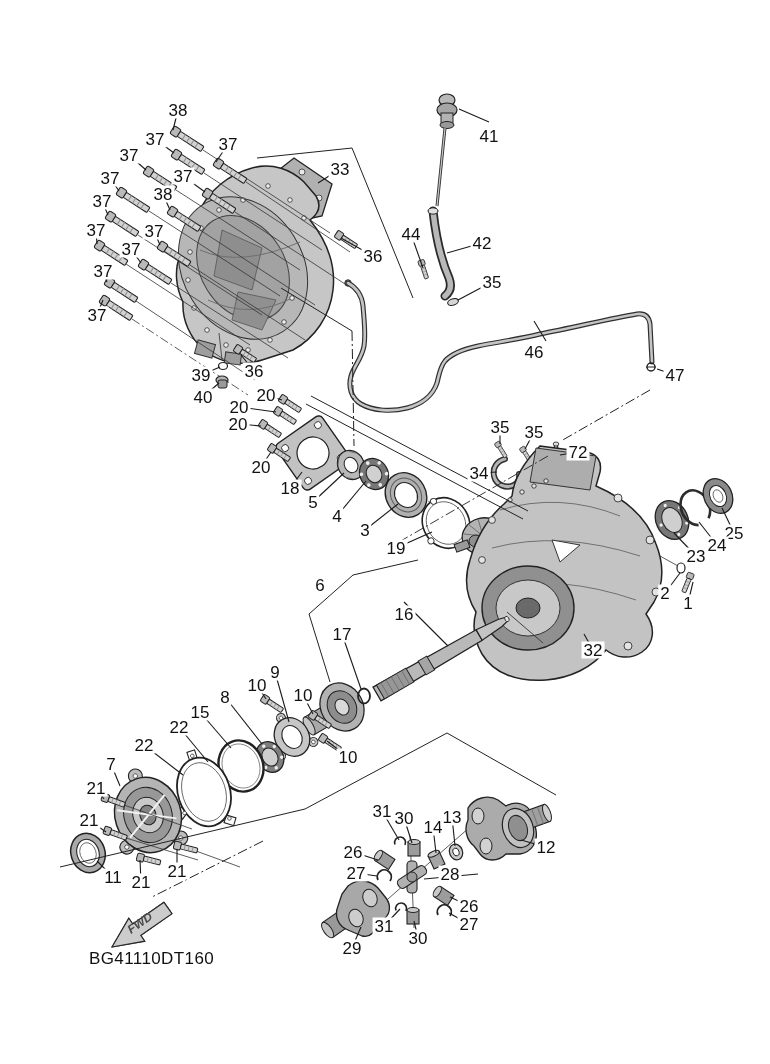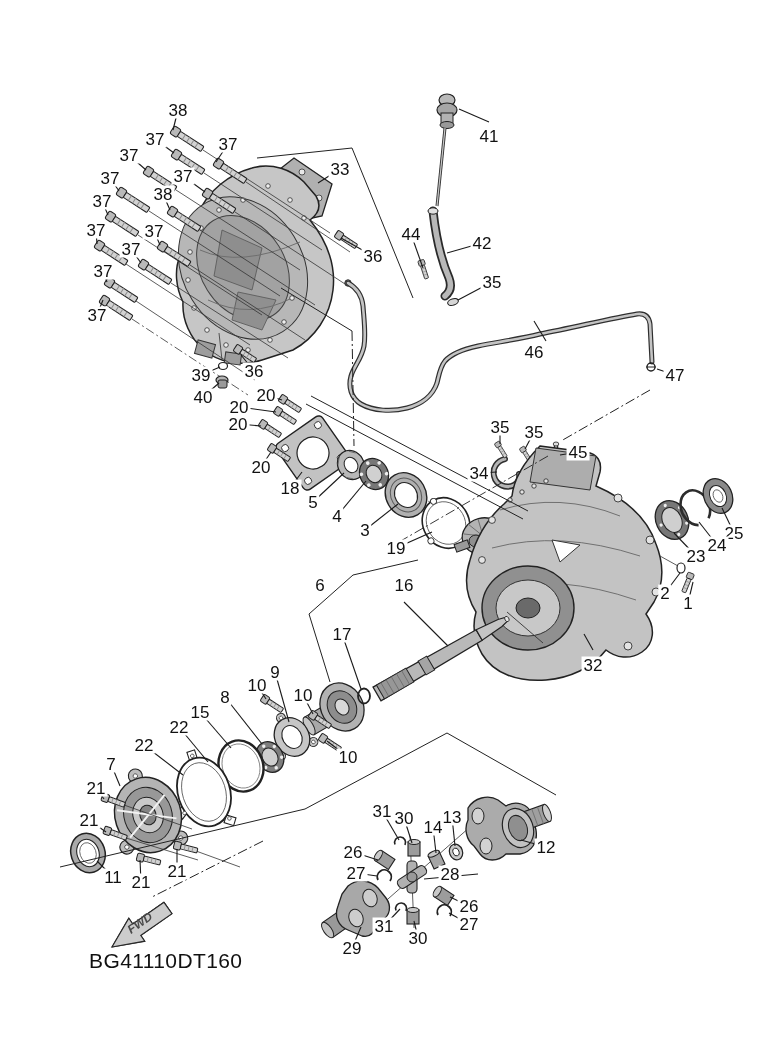--- a/index.html
+++ b/index.html
@@ -2,21 +2,21 @@
 <html><head>
 <meta charset="utf-8">
 <style>
   html,body{margin:0;padding:0;background:#fff;}
   .stage{position:relative;width:770px;height:1064px;background:#ffffff;overflow:hidden;
          font-family:"Liberation Sans",sans-serif;}
   .stage svg{position:absolute;left:0;top:0;}
   .callout-layer{position:absolute;left:0;top:0;width:100%;height:100%;pointer-events:none;}
   .callout{position:absolute;transform:translate(-50%,-50%);font-size:17px;line-height:1;
            color:#111;background:#fff;padding:0 2px;white-space:nowrap;}
-  .code-label{position:absolute;left:89px;top:949px;font-size:21px;letter-spacing:.4px;color:#111;}
+  .code-label{position:absolute;left:89px;top:949px;font-size:17px;letter-spacing:.4px;color:#111;}
 </style>
 </head>
 <body>
 
 <div class="stage">
 <svg width="770" height="1064" viewBox="0 0 770 1064">
   <defs>
     <g id="boltL">
       <rect x="-1" y="-4.5" width="8" height="9" rx="2" fill="#b9b9b9" stroke="#222" stroke-width="1"></rect>
       <rect x="7" y="-3" width="28" height="6" rx="1" fill="#d2d2d2" stroke="#222" stroke-width="1"></rect>
@@ -508,40 +508,40 @@
       <div class="callout" style="left: 254px; top: 371px;">36</div>
       <div class="callout" style="left: 203px; top: 397px;">40</div>
       <div class="callout" style="left: 489px; top: 136px; text-align: center;">41</div>
       <div class="callout" style="left: 411px; top: 234px;">44</div>
       <div class="callout" style="left: 482px; top: 243px;">42</div>
       <div class="callout" style="left: 492px; top: 282px;">35</div>
       <div class="callout" style="left: 534px; top: 321px; margin-top: 31px;">46</div>
       <div class="callout" style="left: 675px; top: 375px;">47</div>
       <div class="callout" style="left: 500px; top: 427px;">35</div>
       <div class="callout" style="left: 534px; top: 432px;">35</div>
-      <div class="callout" style="left: 578px; top: 452px;">45</div>
+      <div class="callout" style="left: 578px; top: 452px;">72</div>
       <div class="callout" style="left: 479px; top: 473px;">34</div>
       <div class="callout" style="left: 266px; top: 395px;">20</div>
       <div class="callout" style="left: 239px; top: 407px;">20</div>
       <div class="callout" style="left: 238px; top: 424px;">20</div>
       <div class="callout" style="left: 261px; top: 467px;">20</div>
       <div class="callout" style="left: 290px; top: 488px;">18</div>
       <div class="callout" style="left: 313px; top: 502px;">5</div>
       <div class="callout" style="left: 337px; top: 516px;">4</div>
       <div class="callout" style="left: 365px; top: 530px;">3</div>
       <div class="callout" style="left: 396px; top: 548px;">19</div>
       <div class="callout" style="left: 320px; top: 585px;">6</div>
-      <div class="callout" style="left: 404px; top: 585px;">16</div>
+      <div class="callout" style="left: 404px; top: 614px;">16</div>
       <div class="callout" style="left: 342px; top: 634px;">17</div>
       <div class="callout" style="left: 734px; top: 533px;">25</div>
       <div class="callout" style="left: 717px; top: 545px;">24</div>
       <div class="callout" style="left: 696px; top: 556px;">23</div>
       <div class="callout" style="left: 665px; top: 593px;">2</div>
       <div class="callout" style="left: 688px; top: 603px;">1</div>
-      <div class="callout" style="left: 593px; top: 650px; margin-top: 15px;">32</div>
+      <div class="callout" style="left: 593px; top: 650px;">32</div>
       <div class="callout" style="left: 275px; top: 672px;">9</div>
       <div class="callout" style="left: 257px; top: 685px;">10</div>
       <div class="callout" style="left: 303px; top: 695px;">10</div>
       <div class="callout" style="left: 225px; top: 697px;">8</div>
       <div class="callout" style="left: 200px; top: 712px;">15</div>
       <div class="callout" style="left: 179px; top: 727px;">22</div>
       <div class="callout" style="left: 144px; top: 745px;">22</div>
       <div class="callout" style="left: 348px; top: 757px;">10</div>
       <div class="callout" style="left: 111px; top: 764px;">7</div>
       <div class="callout" style="left: 96px; top: 788px;">21</div>

